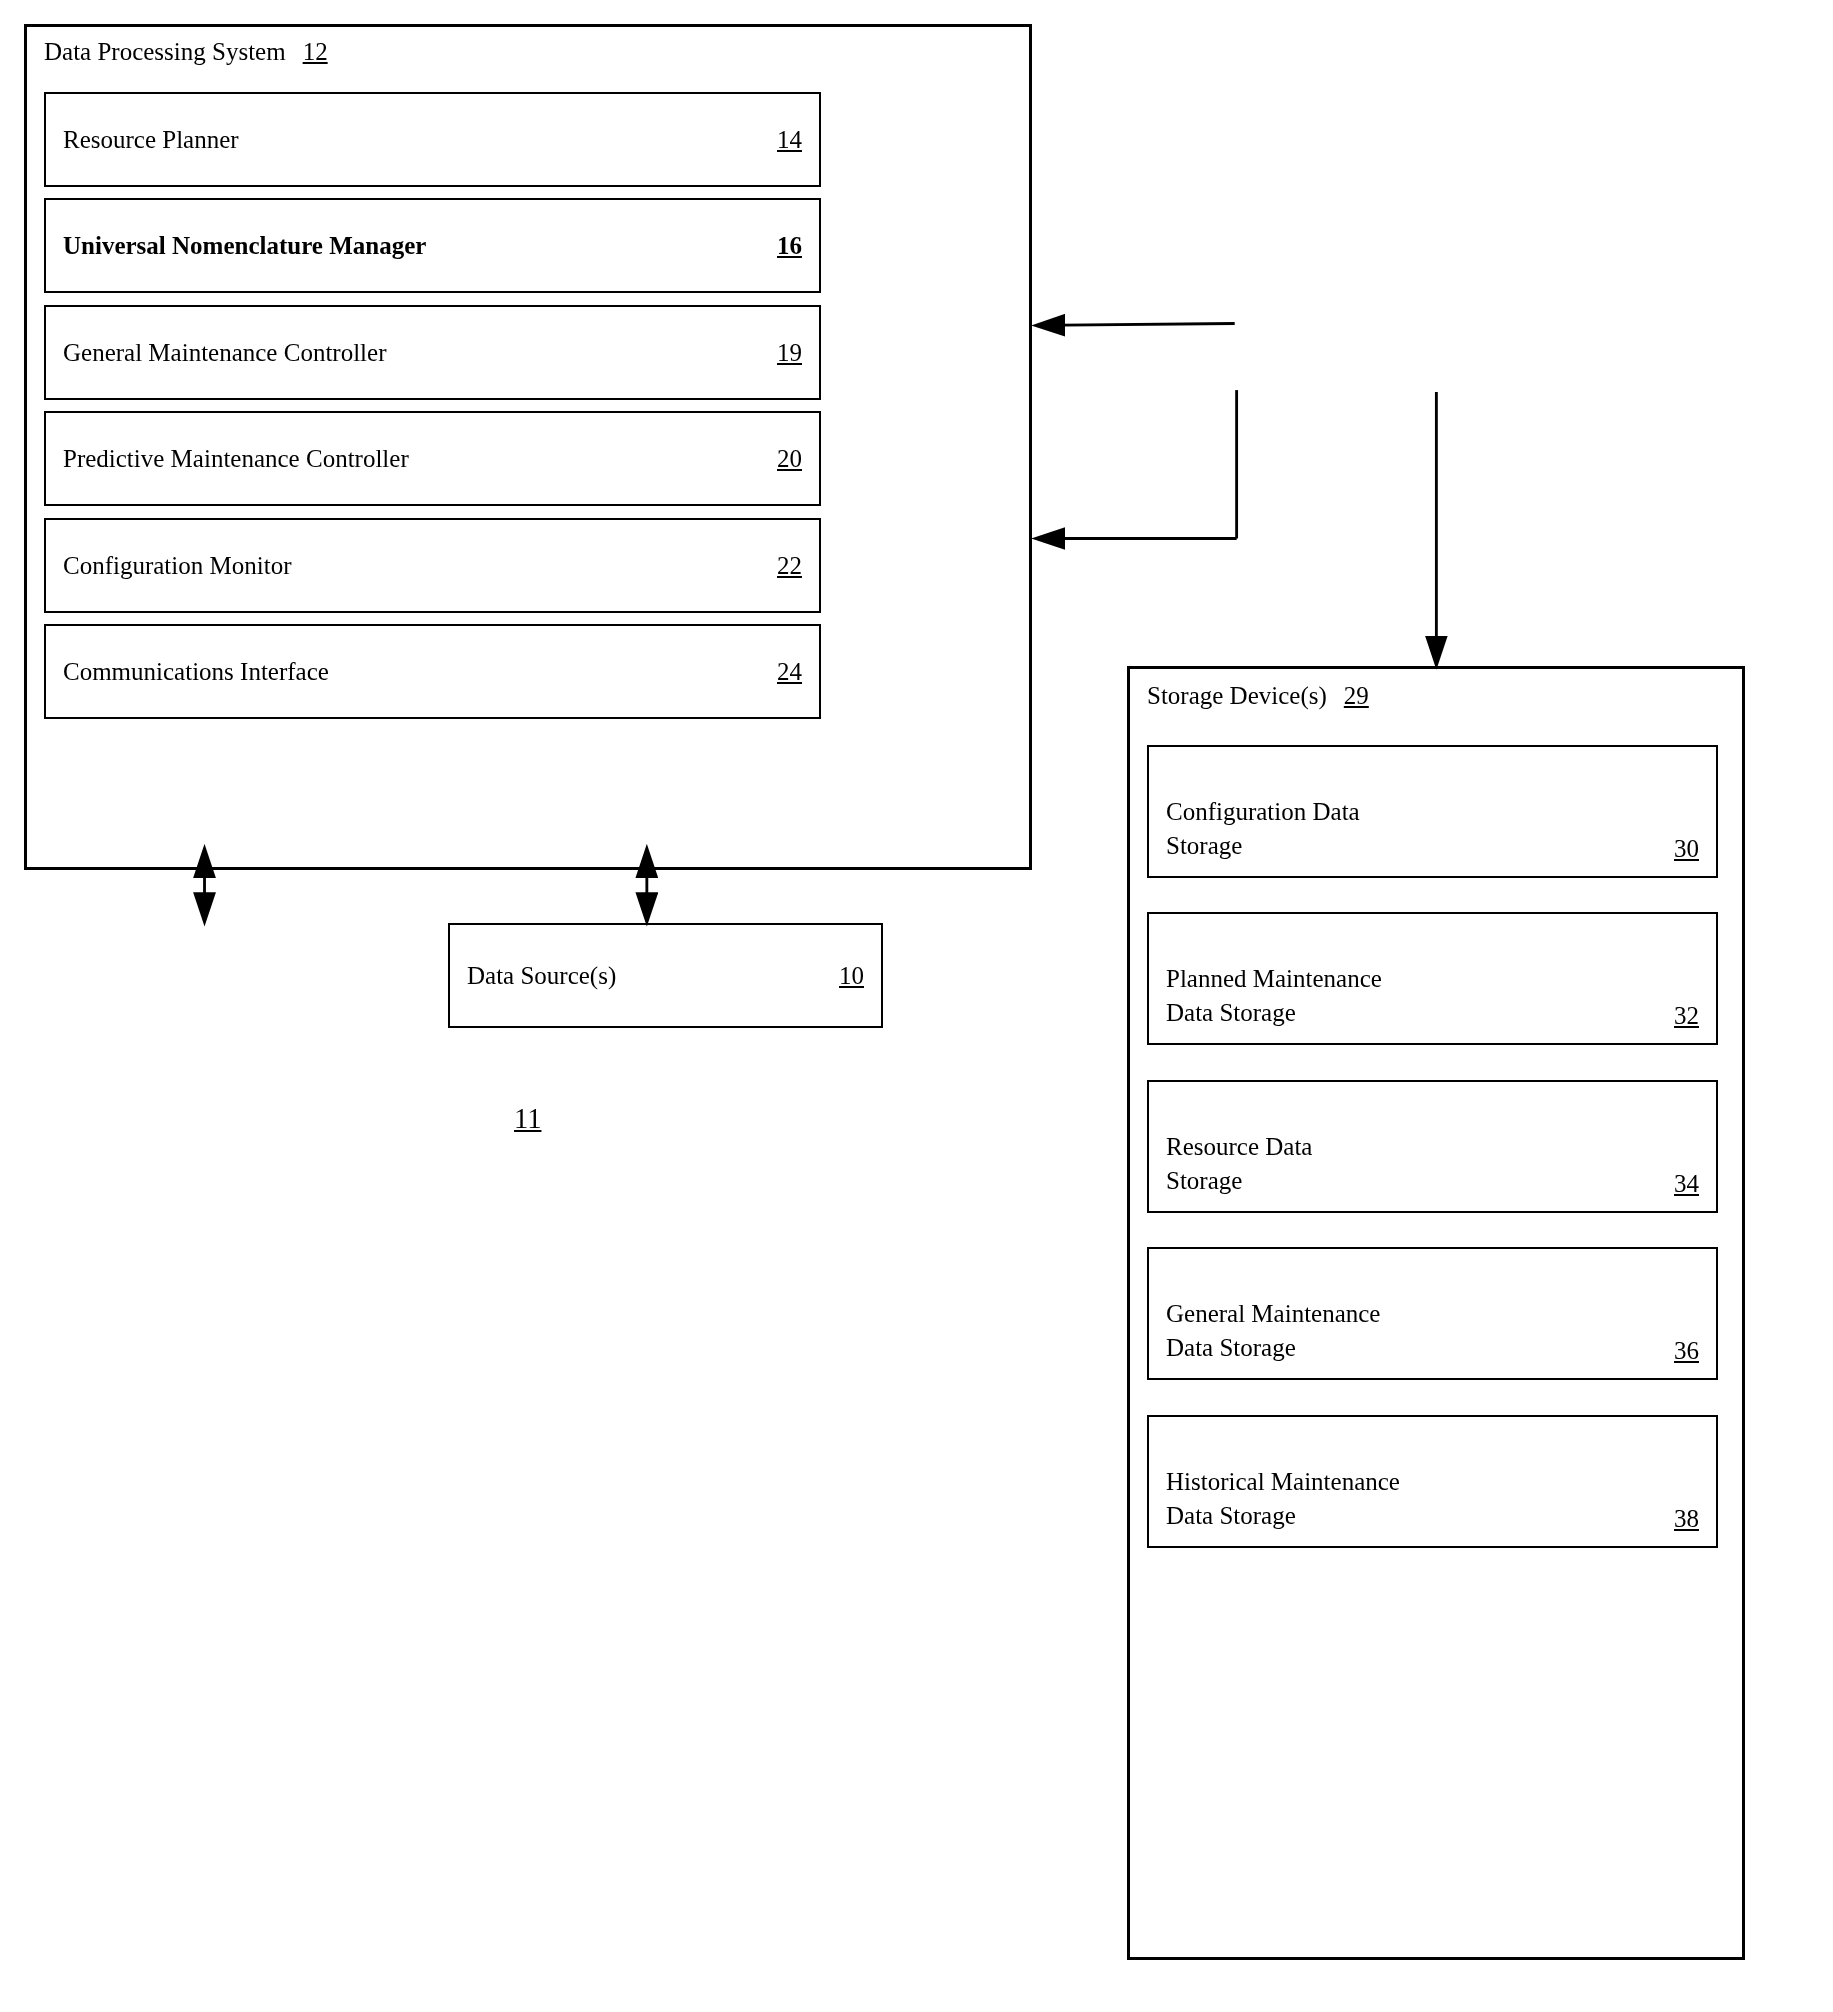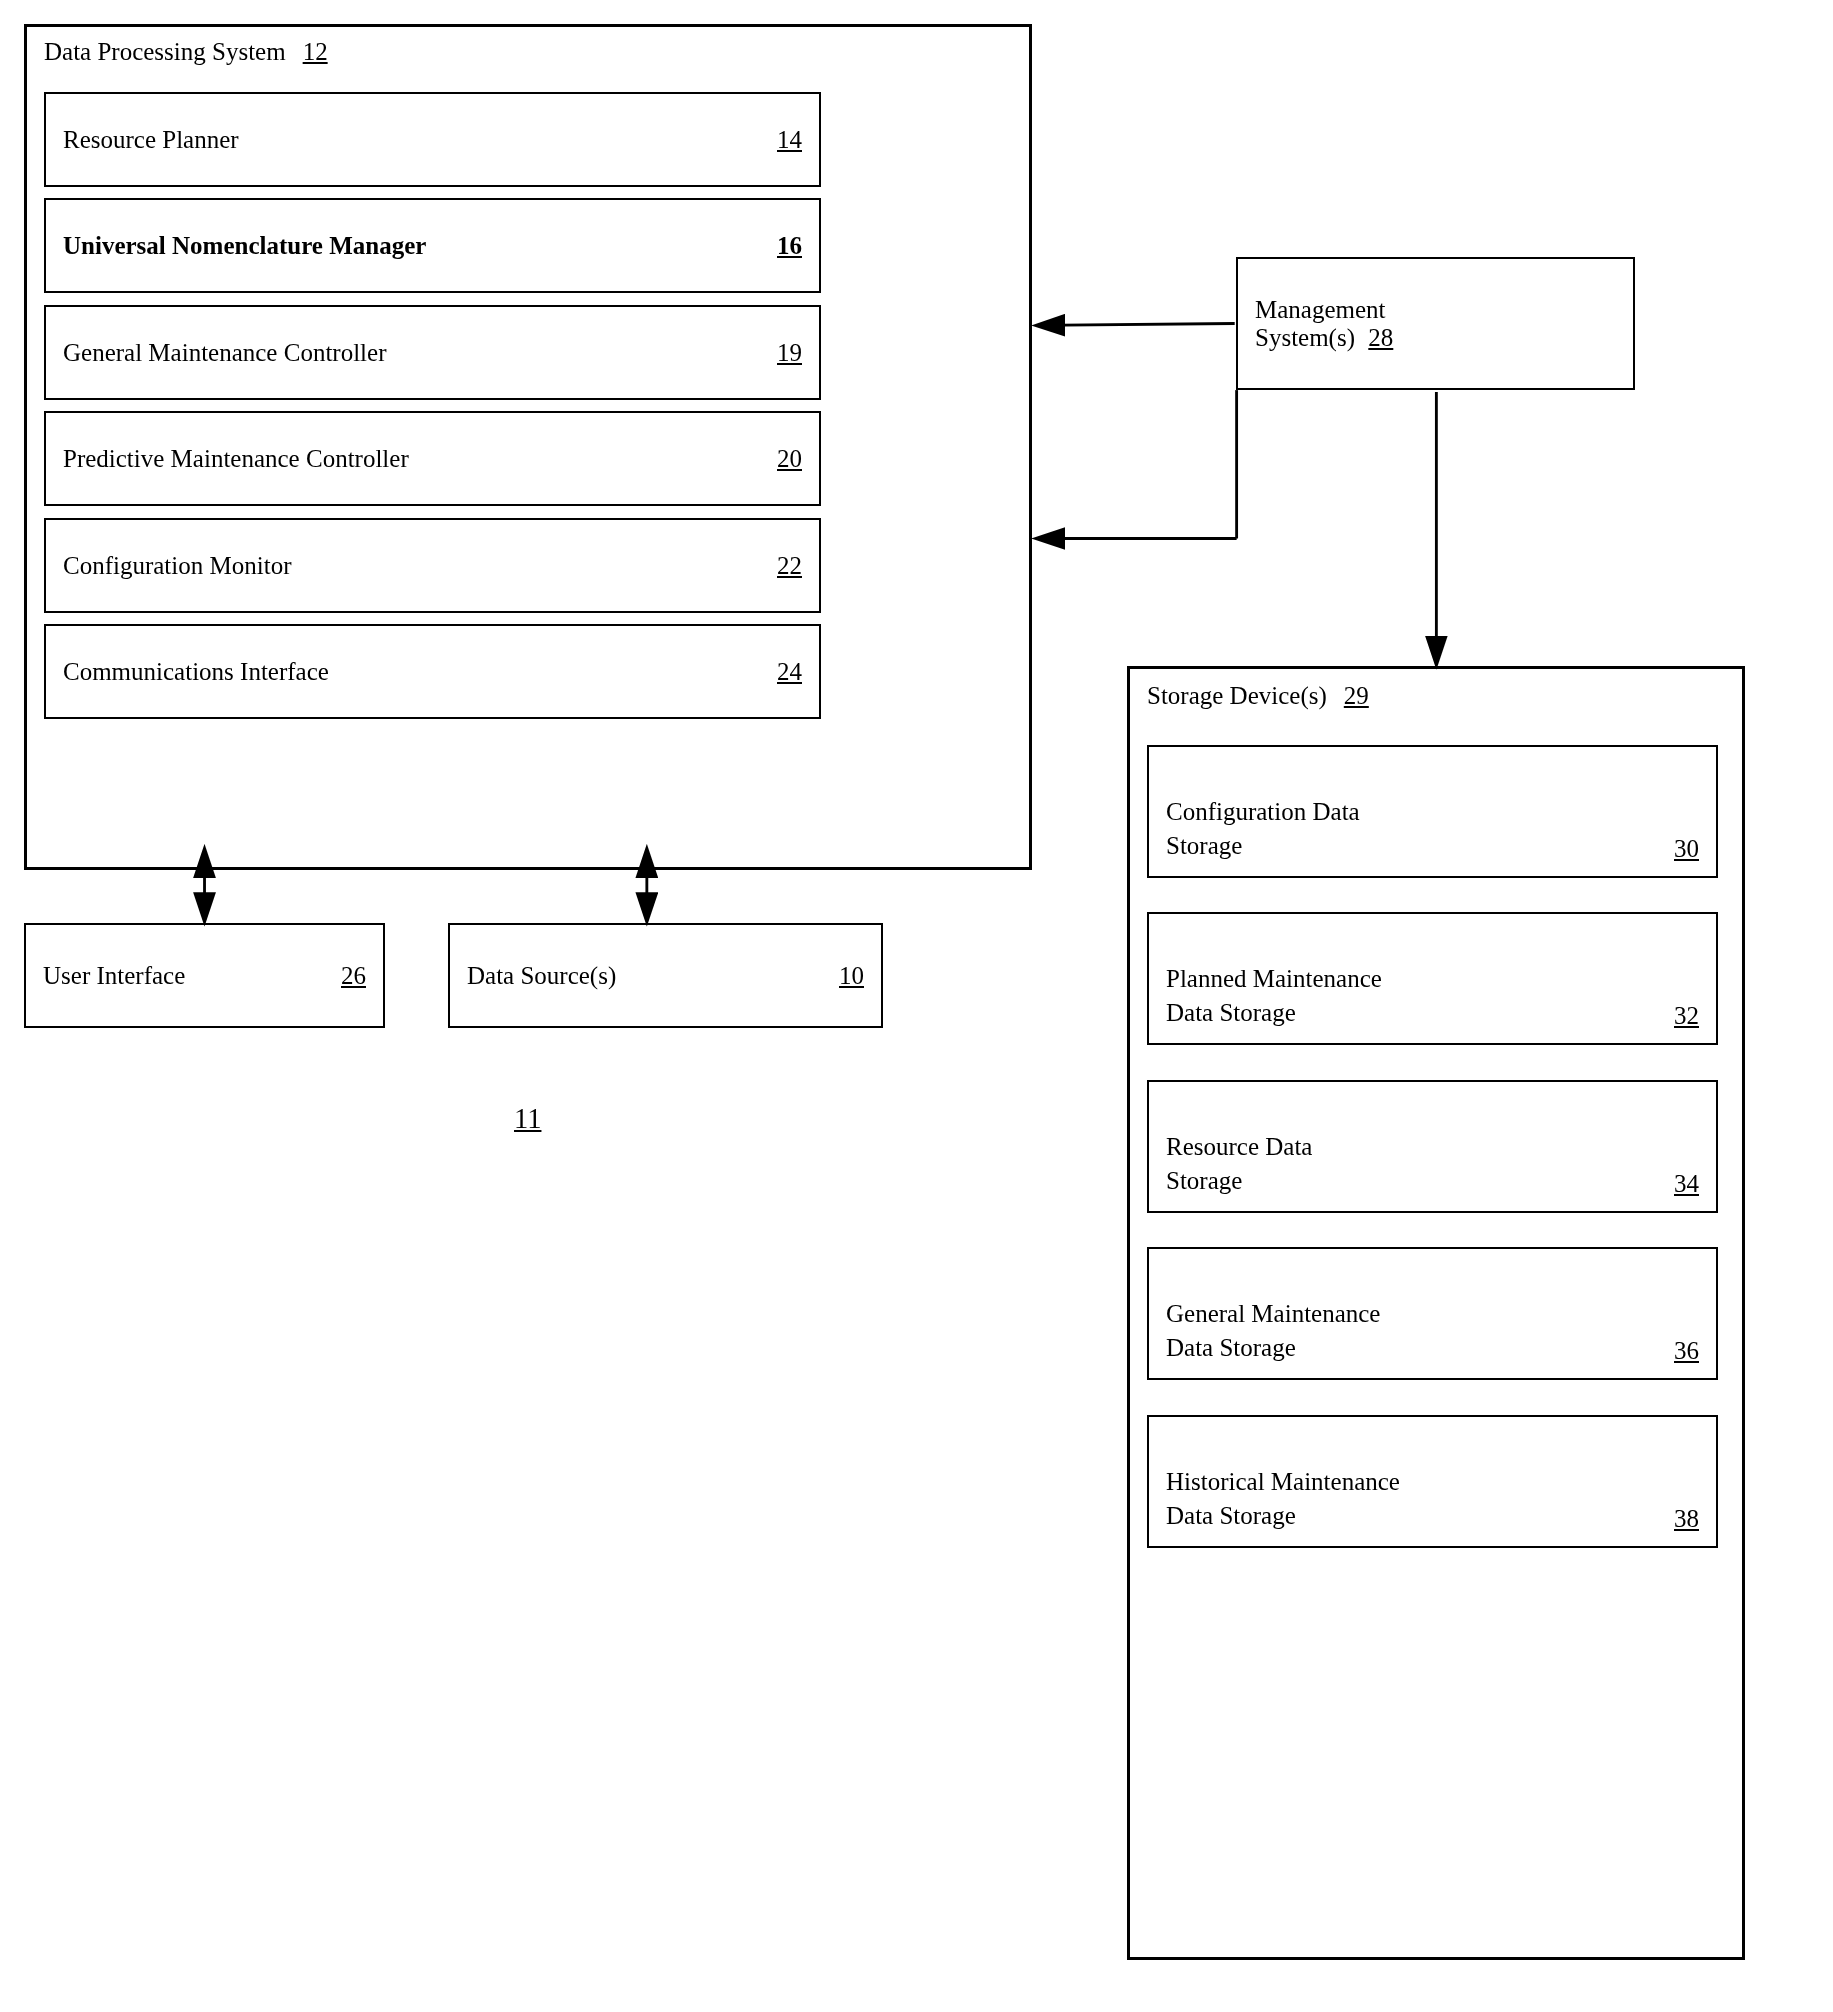--- a/index.html
+++ b/index.html
@@ -221,39 +221,26 @@
       <span class="box-label">Configuration Monitor</span>
       <span class="box-num">22</span>
     </div>
 
     <div class="inner-box inner-box-height" id="box-comms-interface">
       <span class="box-label">Communications Interface</span>
       <span class="box-num">24</span>
     </div>
   </div>
 
-  <div class="box" id="box-user-interface">
-    <span class="box-label">User Interface</span>
-    <span class="box-num">26</span>
-  </div>
 
   <div class="box" id="box-data-source">
     <span class="box-label">Data Source(s)</span>
     <span class="box-num">10</span>
   </div>
 
-  <div class="box" id="box-mgmt-system">
-    <div class="mgmt-row">
-      <span class="box-label">Management</span>
-    </div>
-    <div class="mgmt-row">
-      <span class="box-label">System(s)</span>
-      <span class="box-num">28</span>
-    </div>
-  </div>
 
   <div class="box" id="box-storage-outer">
     <div id="storage-title">
       <span class="box-label">Storage Device(s)</span>
       <span class="box-num">29</span>
     </div>
 
     <div class="storage-inner-box" id="sbox-config">
       <span class="sbox-text">Configuration Data<br>Storage</span>
       <span class="box-num">30</span>

